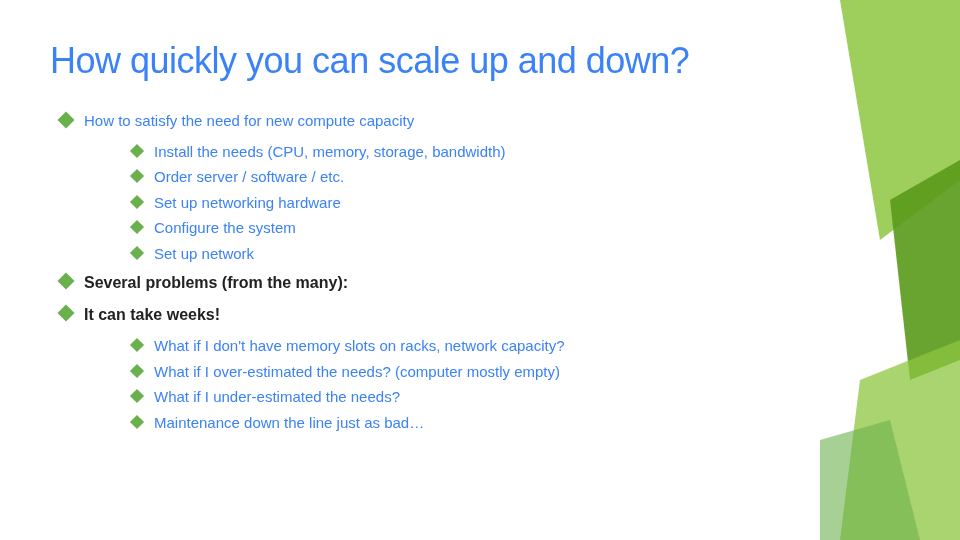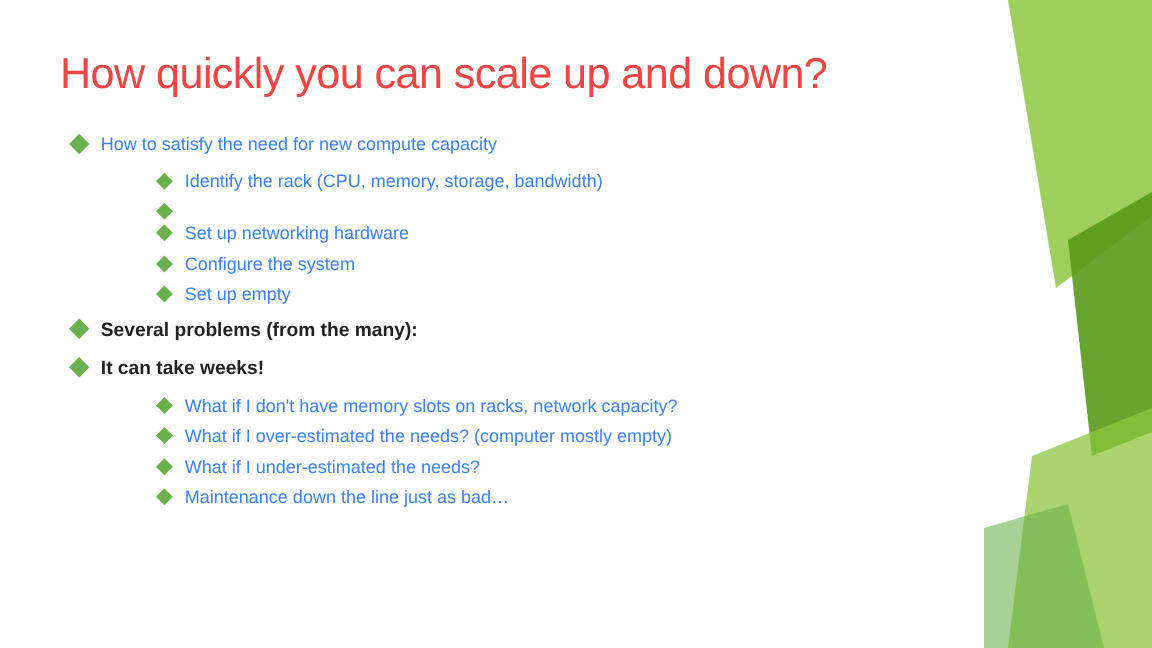--- a/index.html
+++ b/index.html
@@ -32,21 +32,21 @@
       right: 0;
       top: 0;
       width: 200px;
       height: 540px;
       pointer-events: none;
     }
 
     .title {
       font-size: 36px;
       font-weight: 300;
-      color: #ef4444;
+      color: #3b82f6;
       margin-bottom: 28px;
       letter-spacing: -0.5px;
       font-family: 'Segoe UI Light', 'Segoe UI', Arial, sans-serif;
     }
 
     .content {
       padding-left: 10px;
     }
 
     .bullet-item {
@@ -120,36 +120,37 @@
   <div class="content">
 
     <div class="bullet-item level1">
       <span class="bullet-diamond"></span>
       <span class="bullet-text">How to satisfy the need for new compute capacity</span>
     </div>
 
     <div class="sub-list">
       <div class="bullet-item level2">
         <span class="bullet-diamond small"></span>
-        <span class="bullet-text">Identify the rack (CPU, memory, storage, bandwidth)</span>
+        <span class="bullet-text">Install the needs (CPU, memory, storage, bandwidth)</span>
       </div>
       <div class="bullet-item level2">
         <span class="bullet-diamond small"></span>
+        <span class="bullet-text">Order server / software / etc.</span>
       </div>
       <div class="bullet-item level2">
         <span class="bullet-diamond small"></span>
         <span class="bullet-text">Set up networking hardware</span>
       </div>
       <div class="bullet-item level2">
         <span class="bullet-diamond small"></span>
         <span class="bullet-text">Configure the system</span>
       </div>
       <div class="bullet-item level2">
         <span class="bullet-diamond small"></span>
-        <span class="bullet-text">Set up empty</span>
+        <span class="bullet-text">Set up network</span>
       </div>
     </div>
 
     <div class="bullet-item level1">
       <span class="bullet-diamond"></span>
       <span class="bullet-text bold">Several problems (from the many):</span>
     </div>
 
     <div class="bullet-item level1">
       <span class="bullet-diamond"></span>

